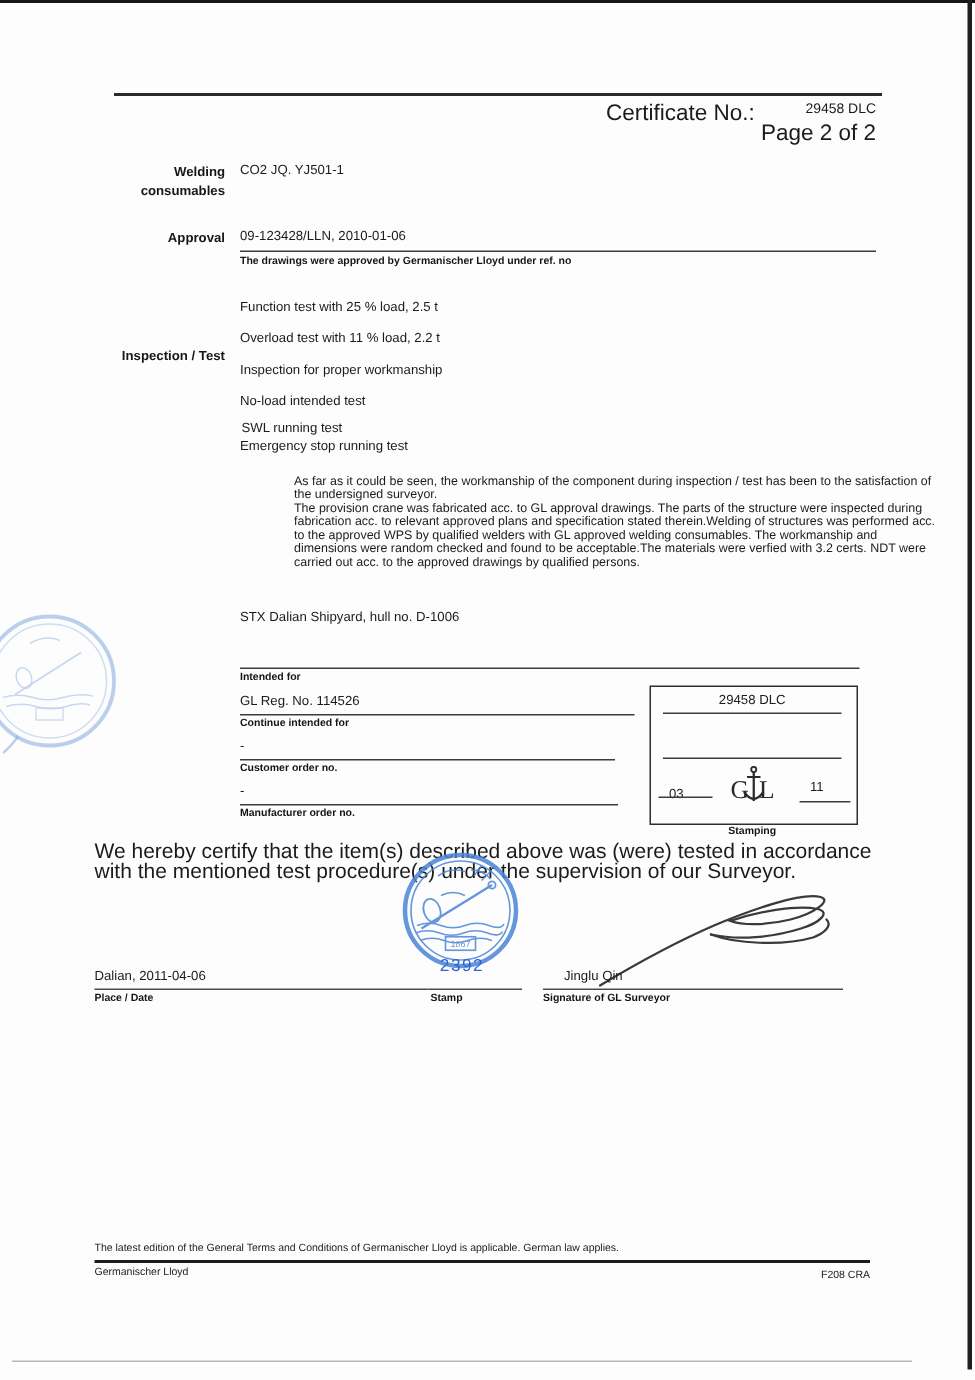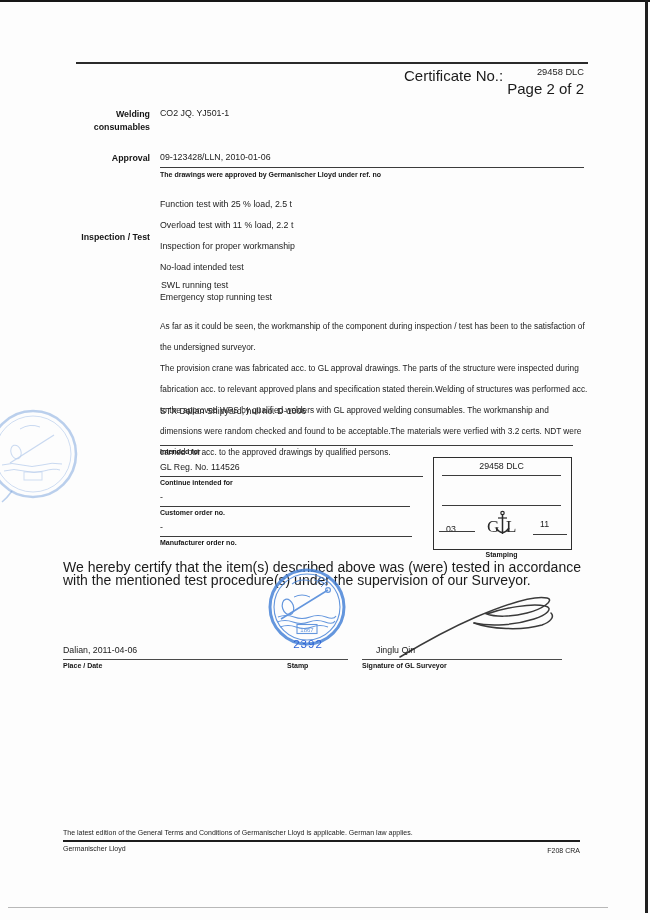--- a/index.html
+++ b/index.html
@@ -9,21 +9,21 @@
     margin:0 auto;
   }
   .abs{position:absolute;}
   .lbl{
     position:absolute; left:40px; width:110px; text-align:right;
     font-size:8.8px; font-weight:bold; color:#161616; white-space:pre-line; line-height:12.5px;
   }
   .val{position:absolute; font-size:8.8px; color:#1b1b1b; white-space:nowrap;}
   .hline{position:absolute; background:#3c3c3c; height:1.3px;}
   .sub{position:absolute; font-size:7px; font-weight:bold; color:#141414; white-space:nowrap;}
-  .para{font-size:8.3px; line-height:21px; color:#1b1b1b;}
+  .para{font-size:8.3px; line-height:9px; color:#1b1b1b;margin-left:36px;}
   .smalltxt{font-size:7px; color:#1b1b1b;}
   .boxnum{font-size:8.8px; color:#1b1b1b;}
   svg{display:block;}
 </style>
 </head>
 <body>
 
 <div class="page">
 
   <div class="abs" style="left:0;top:0;width:650px;height:2.4px;background:#161616;"></div>

